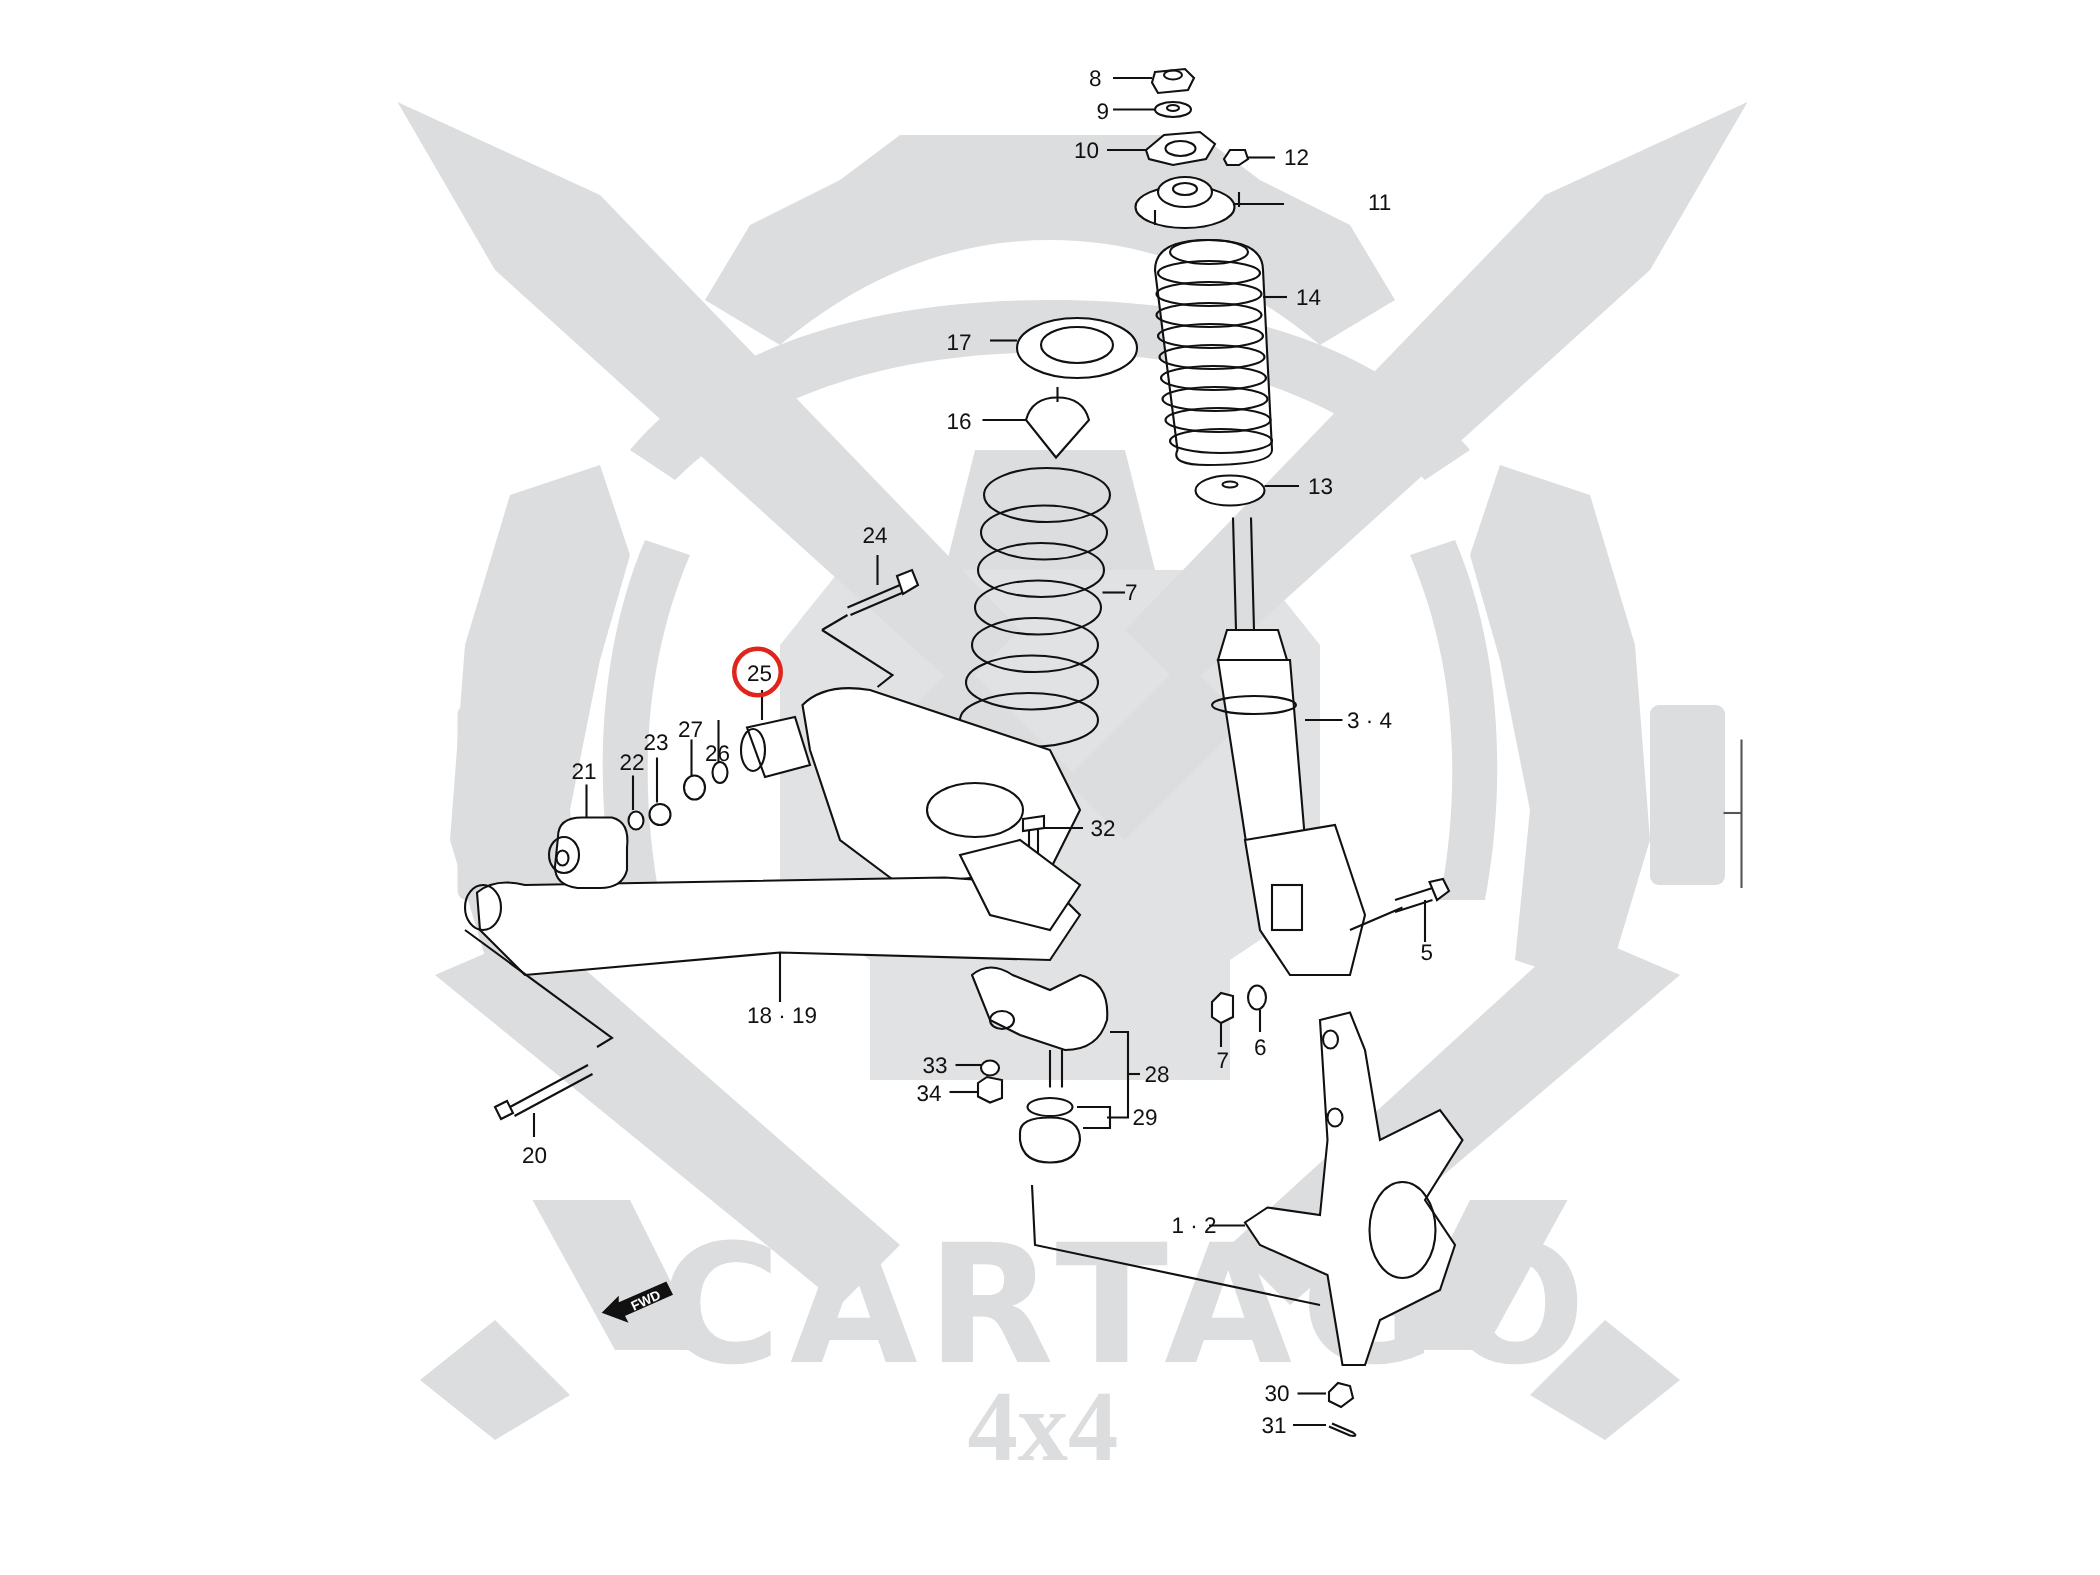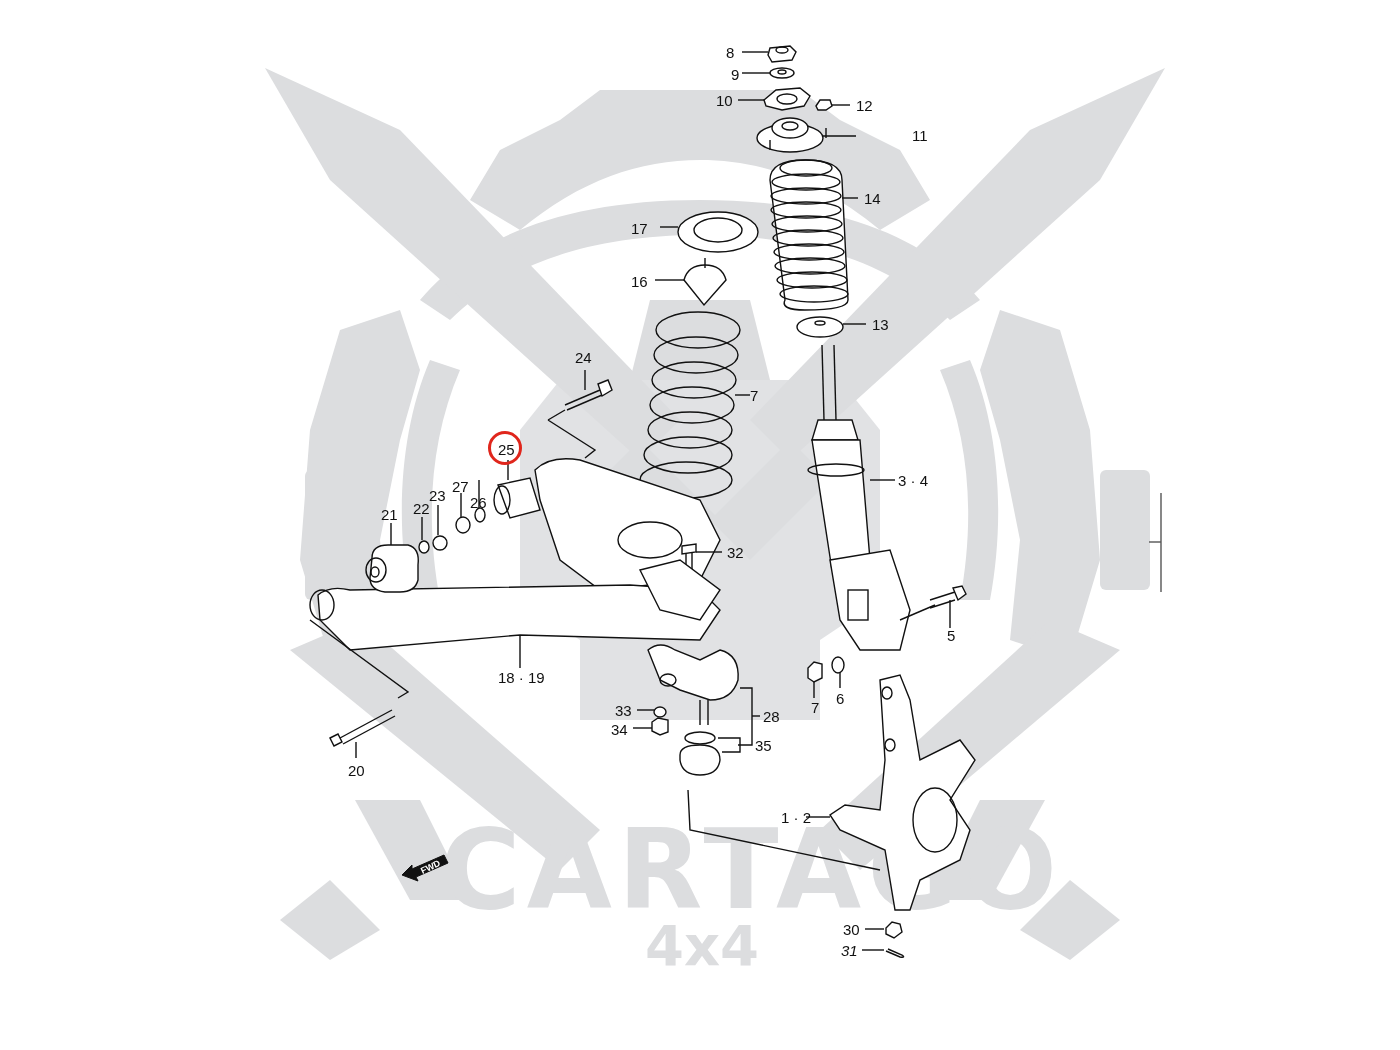--- a/index.html
+++ b/index.html
@@ -40,21 +40,21 @@
       <path d="M290 650 L360 620 L600 830 L560 870 Z"></path>
       <path d="M1120 650 L1050 620 L820 830 L860 870 Z"></path>
       <path d="M280 920 L330 880 L380 930 L330 960 Z"></path>
       <path d="M1120 920 L1070 880 L1020 930 L1070 960 Z"></path>
       <path d="M355 800 L420 800 L470 900 L410 900 Z"></path>
       <path d="M1045 800 L980 800 L930 900 L990 900 Z"></path>
     </g>
   </svg>
 
   <div class="wm-text" style="left:440px; top:815px; font-size:110px; letter-spacing:6px;">CARTAGO</div>
-  <div class="wm-text" style="left:645px; top:918px; font-size:56px;">4x4</div>
+  <div class="wm-text" style="left:645px; top:918px; font-size:67px;font-family:Liberation Serif, serif;">4x4</div>
 
   <svg width="1400" height="1050" fill="none" stroke="#111" stroke-width="1.4">
 
     <g>
       <path d="M770 48 L790 46 L796 52 L792 60 L772 62 L768 55 Z" fill="#fff"></path>
       <ellipse cx="782" cy="50" rx="6" ry="3"></ellipse>
       <line x1="742" y1="52" x2="768" y2="52"></line>
     </g>
 
     <ellipse cx="782" cy="73" rx="12" ry="5" fill="#fff"></ellipse>
@@ -253,19 +253,19 @@
       <div class="lbl" style="left: 381px; top: 507px;">21</div>
       <div class="lbl" style="left: 413px; top: 501px;">22</div>
       <div class="lbl" style="left: 727px; top: 545px;">32</div>
       <div class="lbl" style="left: 947px; top: 628px;">5</div>
       <div class="lbl" style="left: 498px; top: 670px;">18 · 19</div>
       <div class="lbl" style="left: 811px; top: 700px;">7</div>
       <div class="lbl" style="left: 836px; top: 691px;">6</div>
       <div class="lbl" style="left: 615px; top: 703px;">33</div>
       <div class="lbl" style="left: 763px; top: 709px;">28</div>
       <div class="lbl" style="left: 611px; top: 722px;">34</div>
-      <div class="lbl" style="left: 755px; top: 738px;">35</div>
+      <div class="lbl" style="left: 755px; top: 738px;">29</div>
       <div class="lbl" style="left: 348px; top: 763px;">20</div>
       <div class="lbl" style="left: 781px; top: 810px;">1 · 2</div>
       <div class="lbl" style="left: 843px; top: 922px;">30</div>
-      <div class="lbl" style="left: 841px; top: 943px; font-style: italic;">31</div>
+      <div class="lbl" style="left: 841px; top: 943px;">31</div>
     </div>
 </div>
 
 </body></html>

